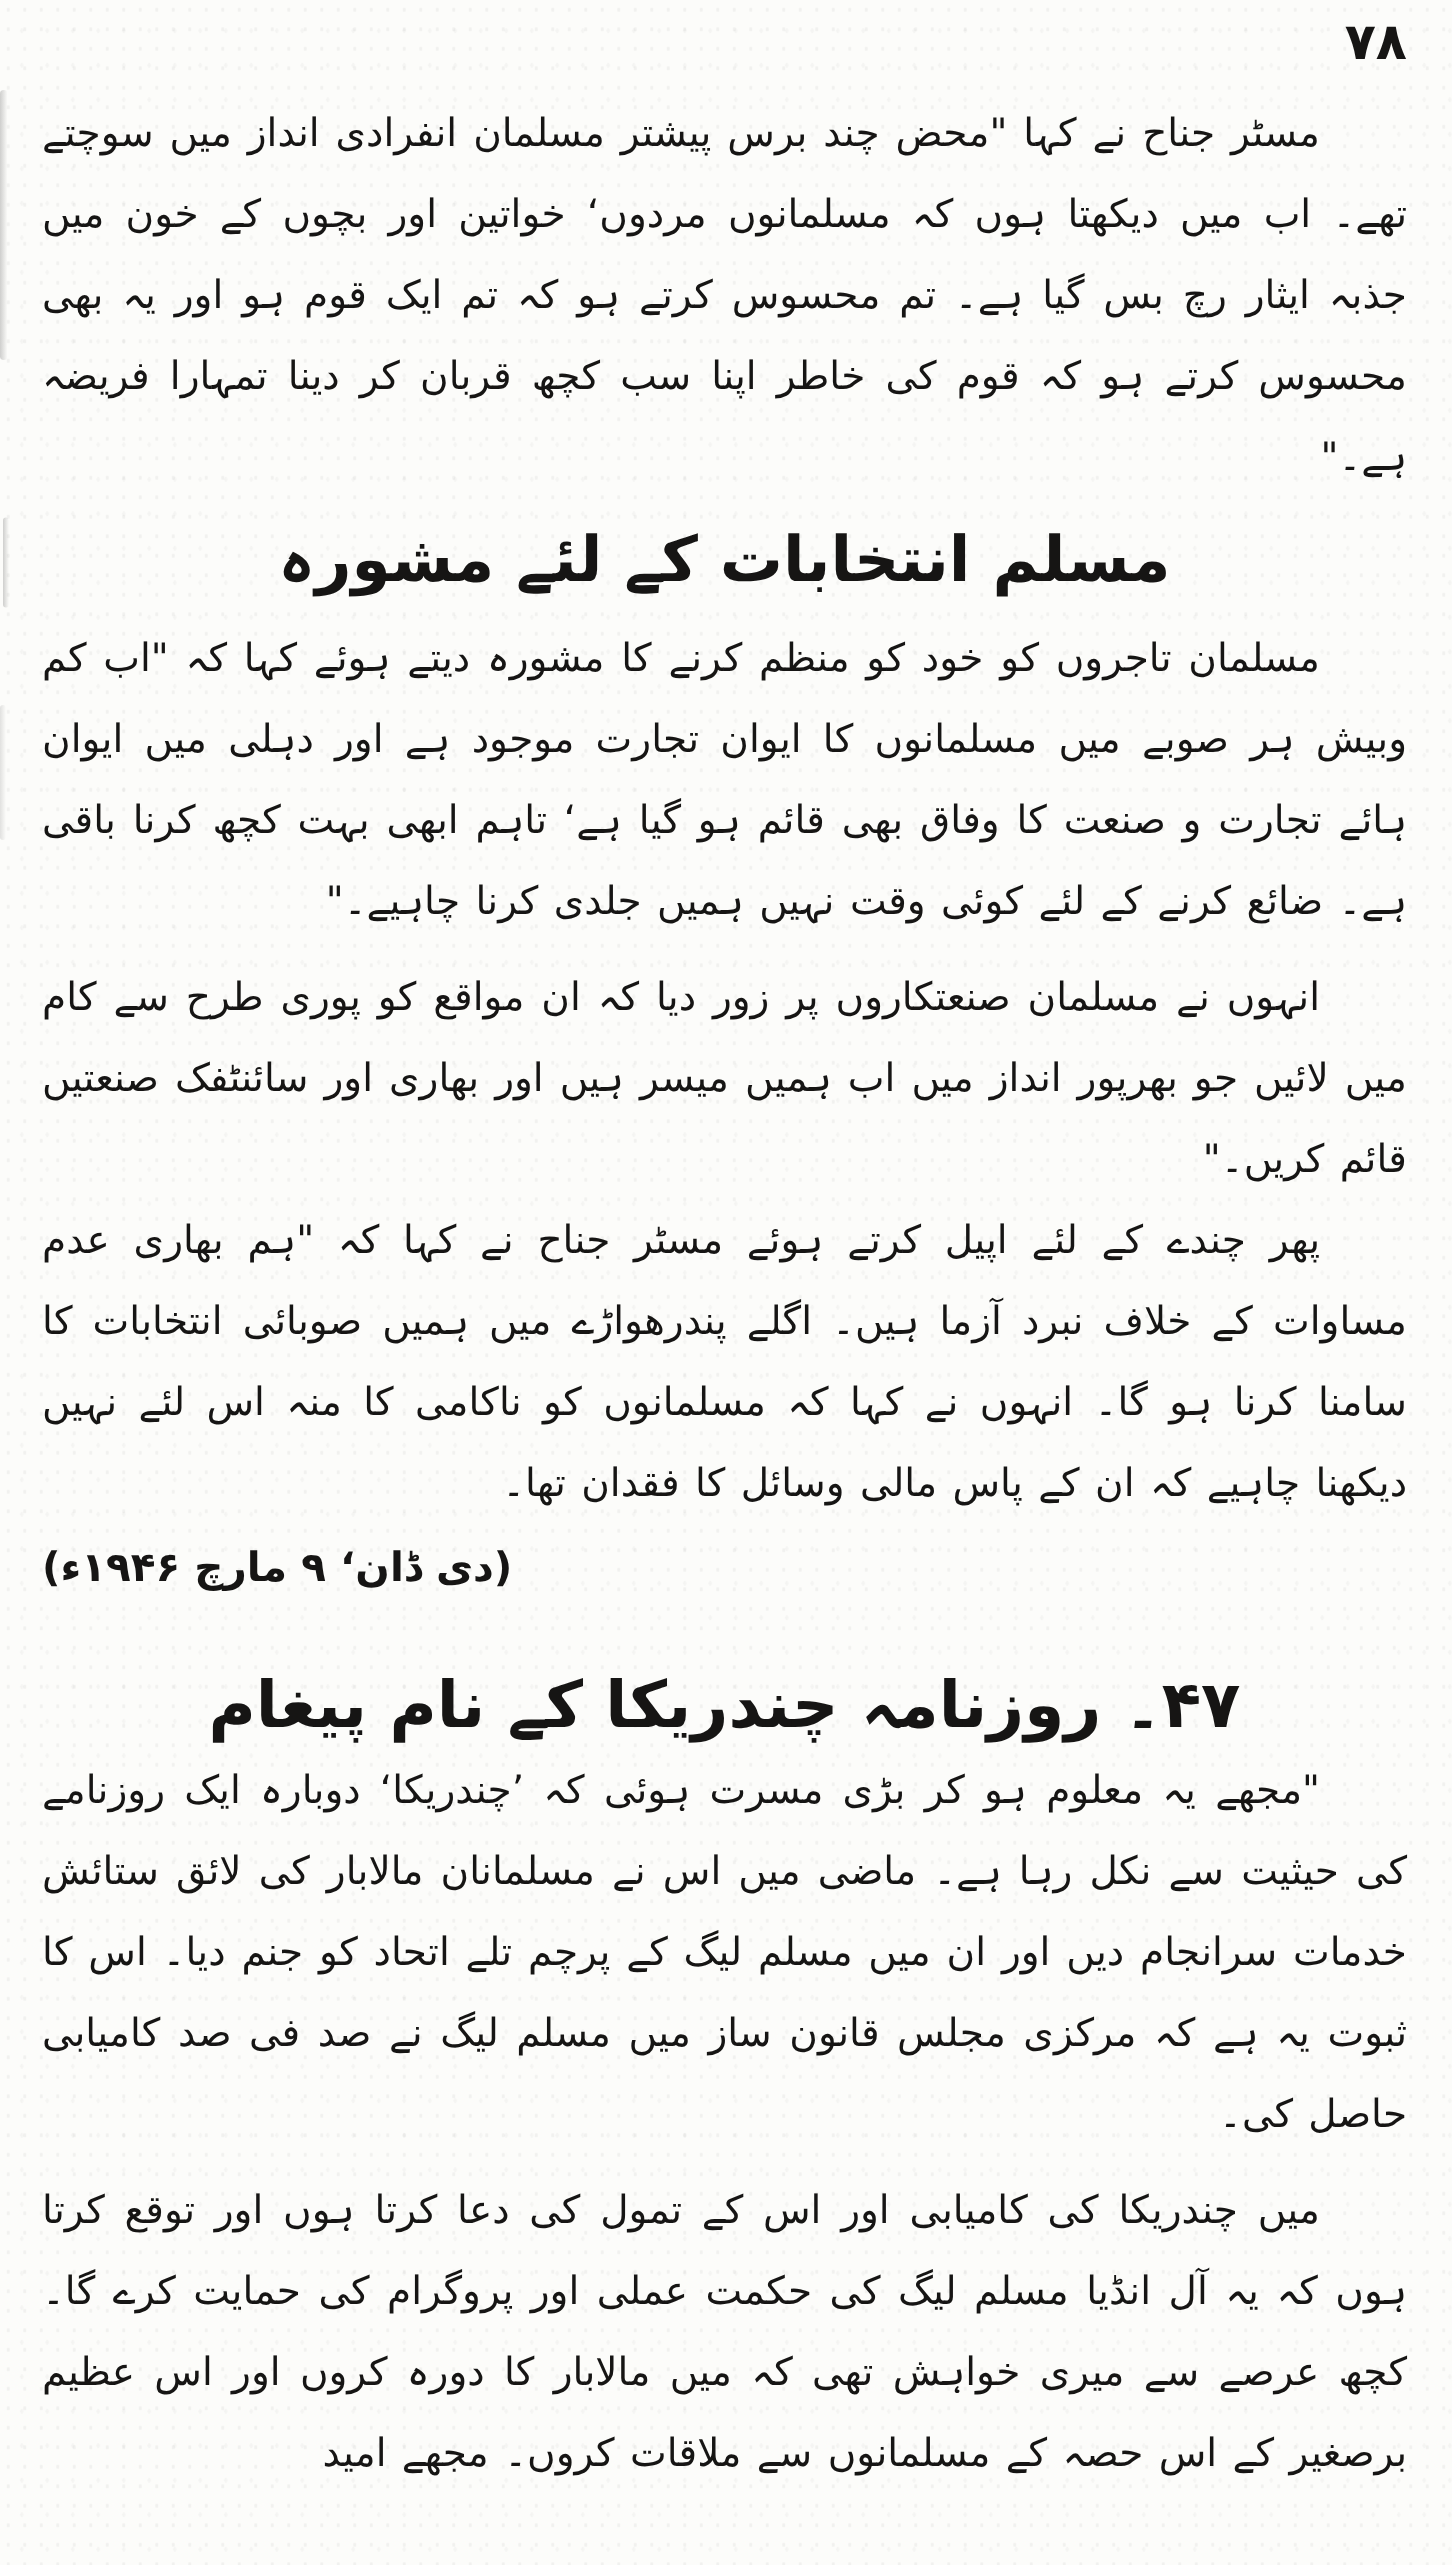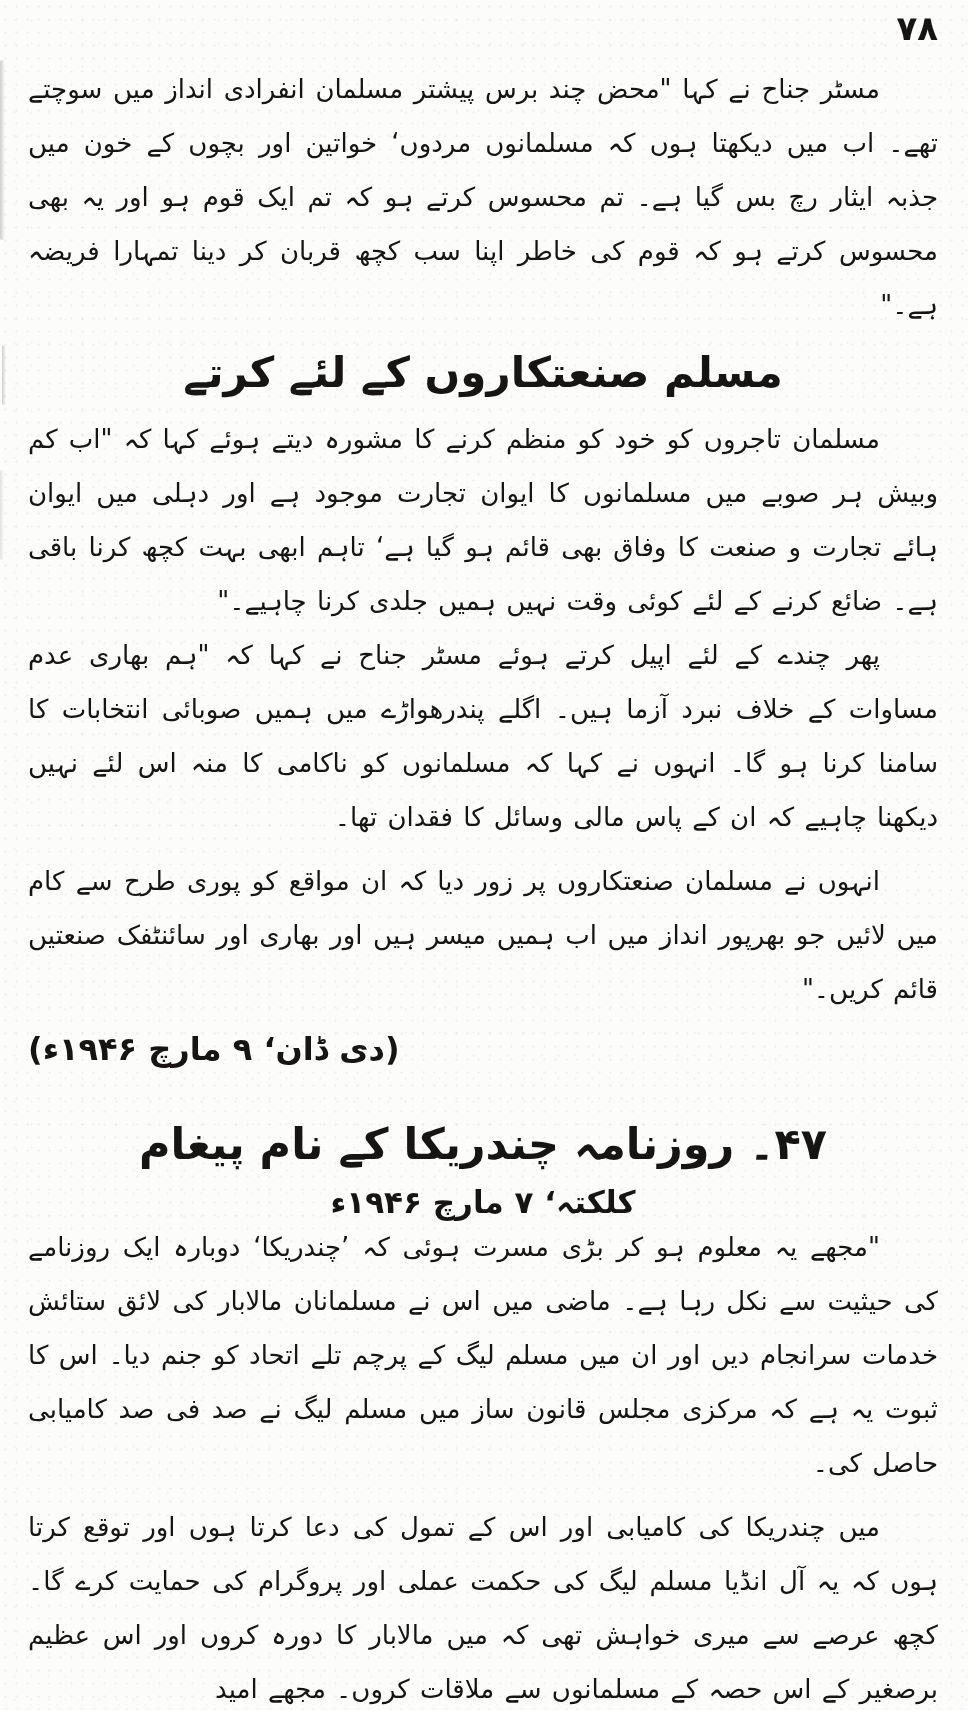--- a/index.html
+++ b/index.html
@@ -46,21 +46,21 @@
     text-align: center;
     font-size: 42px;
     line-height: 58px;
     font-weight: bold;
     margin: 12px 0 10px 0;
   }
   .p3 { margin-top: 10px; }
   .citation {
     direction: rtl;
     text-align: left;
-    font-size: 32px;
+    font-size: 27px;
     font-weight: bold;
     margin: 14px 0 0 0;
   }
   .heading-2 {
     text-align: center;
     font-size: 43px;
     line-height: 60px;
     font-weight: bold;
     margin: 46px 0 0 0;
   }
@@ -84,33 +84,32 @@
 </style>
 </head>
 <body>
 
 <div class="page">
 
   <div class="page-number">۷۸</div>
 
   <p class="par indent p1">مسٹر جناح نے کہا "محض چند برس پیشتر مسلمان انفرادی انداز میں سوچتے تھے۔ اب میں دیکھتا ہوں کہ مسلمانوں مردوں‘ خواتین اور بچوں کے خون میں جذبہ ایثار رچ بس گیا ہے۔ تم محسوس کرتے ہو کہ تم ایک قوم ہو اور یہ بھی محسوس کرتے ہو کہ قوم کی خاطر اپنا سب کچھ قربان کر دینا تمہارا فریضہ ہے۔"</p>
 
-  <h2 class="heading-1">مسلم صنعتکاروں کے لئے کرتے</h2>
+  <h2 class="heading-1">مسلم انتخابات کے لئے مشورہ</h2>
 
   <p class="par indent">مسلمان تاجروں کو خود کو منظم کرنے کا مشورہ دیتے ہوئے کہا کہ "اب کم وبیش ہر صوبے میں مسلمانوں کا ایوان تجارت موجود ہے اور دہلی میں ایوان ہائے تجارت و صنعت کا وفاق بھی قائم ہو گیا ہے‘ تاہم ابھی بہت کچھ کرنا باقی ہے۔ ضائع کرنے کے لئے کوئی وقت نہیں ہمیں جلدی کرنا چاہیے۔"</p>
 
+  <p class="par indent p3">انہوں نے مسلمان صنعتکاروں پر زور دیا کہ ان مواقع کو پوری طرح سے کام میں لائیں جو بھرپور انداز میں اب ہمیں میسر ہیں اور بھاری اور سائنٹفک صنعتیں قائم کریں۔"</p>
+
   <p class="par indent">پھر چندے کے لئے اپیل کرتے ہوئے مسٹر جناح نے کہا کہ "ہم بھاری عدم مساوات کے خلاف نبرد آزما ہیں۔ اگلے پندرھواڑے میں ہمیں صوبائی انتخابات کا سامنا کرنا ہو گا۔ انہوں نے کہا کہ مسلمانوں کو ناکامی کا منہ اس لئے نہیں دیکھنا چاہیے کہ ان کے پاس مالی وسائل کا فقدان تھا۔</p>
-
-  <p class="par indent p3">انہوں نے مسلمان صنعتکاروں پر زور دیا کہ ان مواقع کو پوری طرح سے کام میں لائیں جو بھرپور انداز میں اب ہمیں میسر ہیں اور بھاری اور سائنٹفک صنعتیں قائم کریں۔"</p>
 
   <div class="citation">(دی ڈان‘ ۹ مارچ ۱۹۴۶ء)</div>
 
   <h1 class="heading-2">۴۷۔ روزنامہ چندریکا کے نام پیغام</h1>
 
-  <div class="dateline">کلکتہ‘ ۷ مارچ ۱۹۴۶ء</div>
 
 
   <p class="par indent">"مجھے یہ معلوم ہو کر بڑی مسرت ہوئی کہ ’چندریکا‘ دوبارہ ایک روزنامے کی حیثیت سے نکل رہا ہے۔ ماضی میں اس نے مسلمانان مالابار کی لائق ستائش خدمات سرانجام دیں اور ان میں مسلم لیگ کے پرچم تلے اتحاد کو جنم دیا۔ اس کا ثبوت یہ ہے کہ مرکزی مجلس قانون ساز میں مسلم لیگ نے صد فی صد کامیابی حاصل کی۔</p>
 
   <p class="par indent p7">میں چندریکا کی کامیابی اور اس کے تمول کی دعا کرتا ہوں اور توقع کرتا ہوں کہ یہ آل انڈیا مسلم لیگ کی حکمت عملی اور پروگرام کی حمایت کرے گا۔ کچھ عرصے سے میری خواہش تھی کہ میں مالابار کا دورہ کروں اور اس عظیم برصغیر کے اس حصہ کے مسلمانوں سے ملاقات کروں۔ مجھے امید</p>
 
 </div>
 
 <div class="smudge smudge-a"></div>
 <div class="smudge smudge-b"></div>

